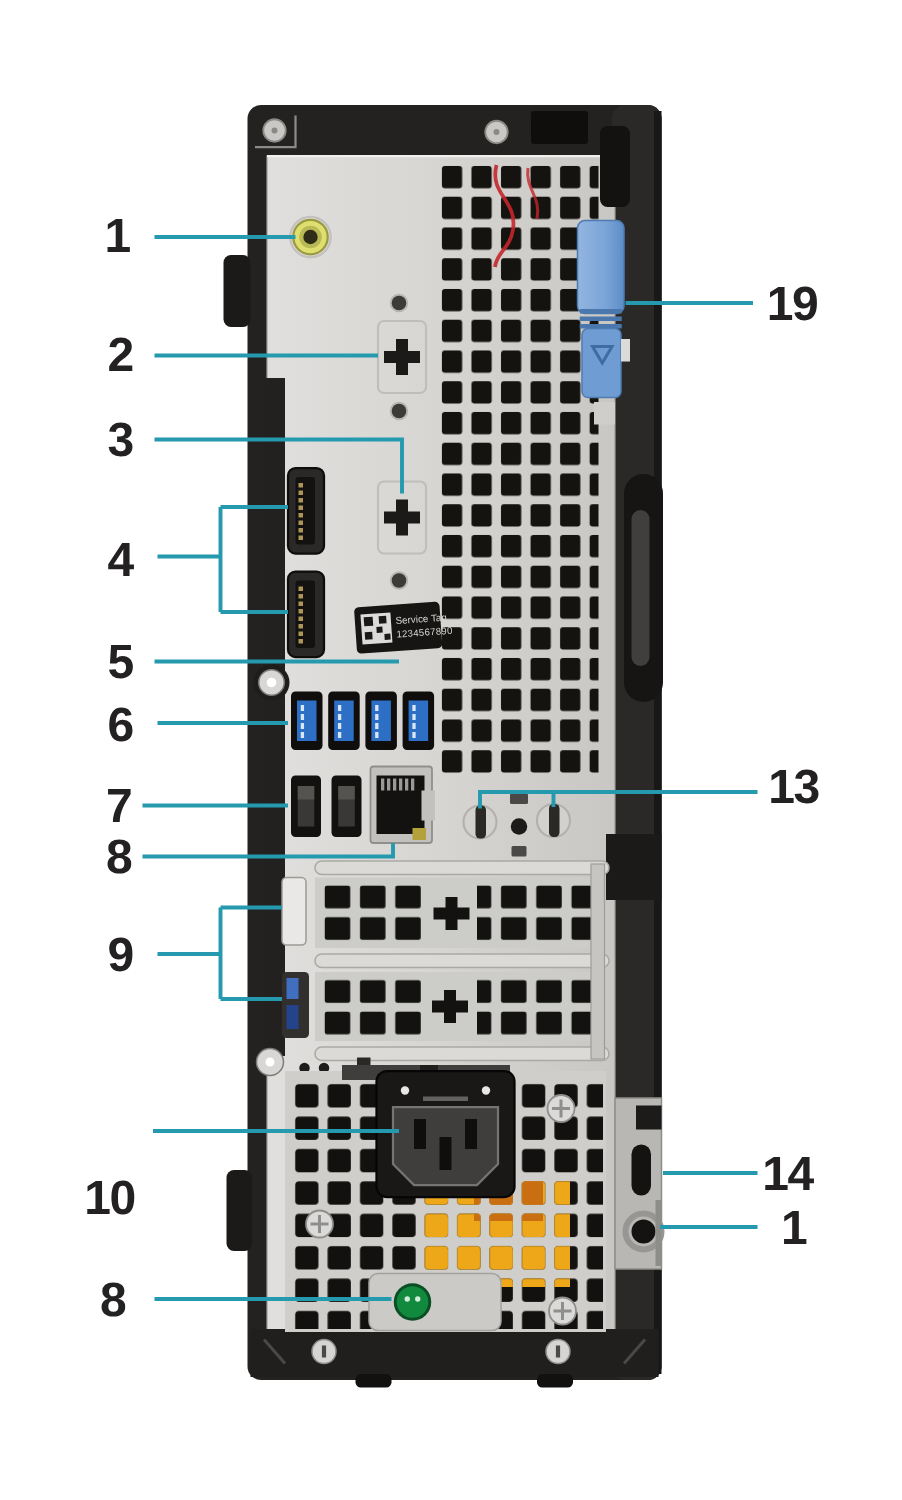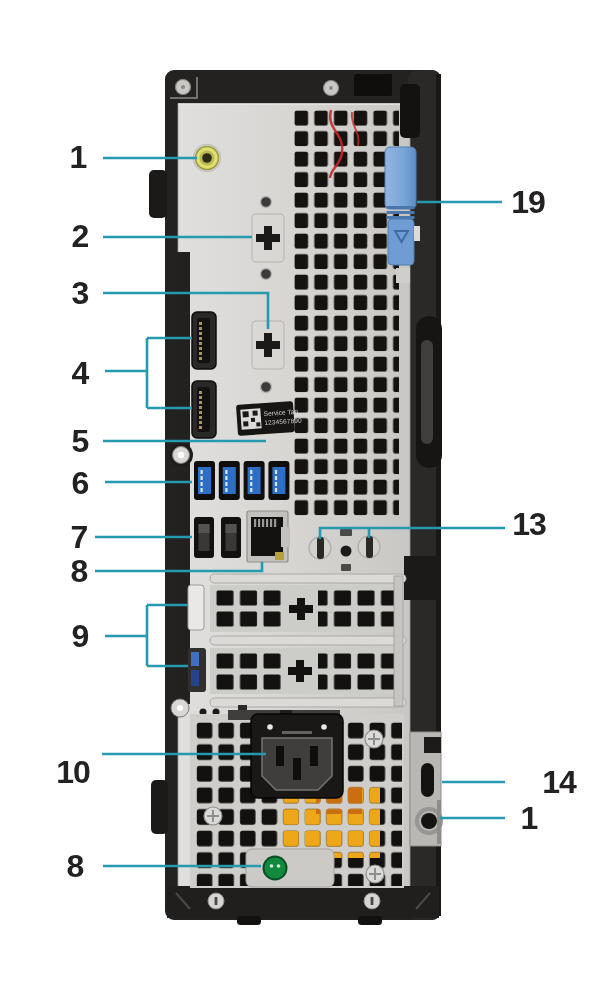--- a/index.html
+++ b/index.html
@@ -331,20 +331,20 @@
 
 <div class="num" style="left:78px;top:157px">1</div>
 <div class="num" style="left:80px;top:236px">2</div>
 <div class="num" style="left:80px;top:293px">3</div>
 <div class="num" style="left:80px;top:373px">4</div>
 <div class="num" style="left:80px;top:441px">5</div>
 <div class="num" style="left:80px;top:483px">6</div>
 <div class="num" style="left:79px;top:537px">7</div>
 <div class="num" style="left:79px;top:571px">8</div>
 <div class="num" style="left:80px;top:636px">9</div>
-<div class="num" style="left:73px;top:772px">10</div>
+<div class="num" style="left:73px;top:798px">10</div>
 <div class="num" style="left:75px;top:866px">8</div>
 <div class="num" style="left:528px;top:202px">19</div>
 <div class="num" style="left:529px;top:524px">13</div>
-<div class="num" style="left:559px;top:782px">14</div>
+<div class="num" style="left:525px;top:782px">14</div>
 <div class="num" style="left:529px;top:818px">1</div>
 
 </div>
 
 </body></html>

